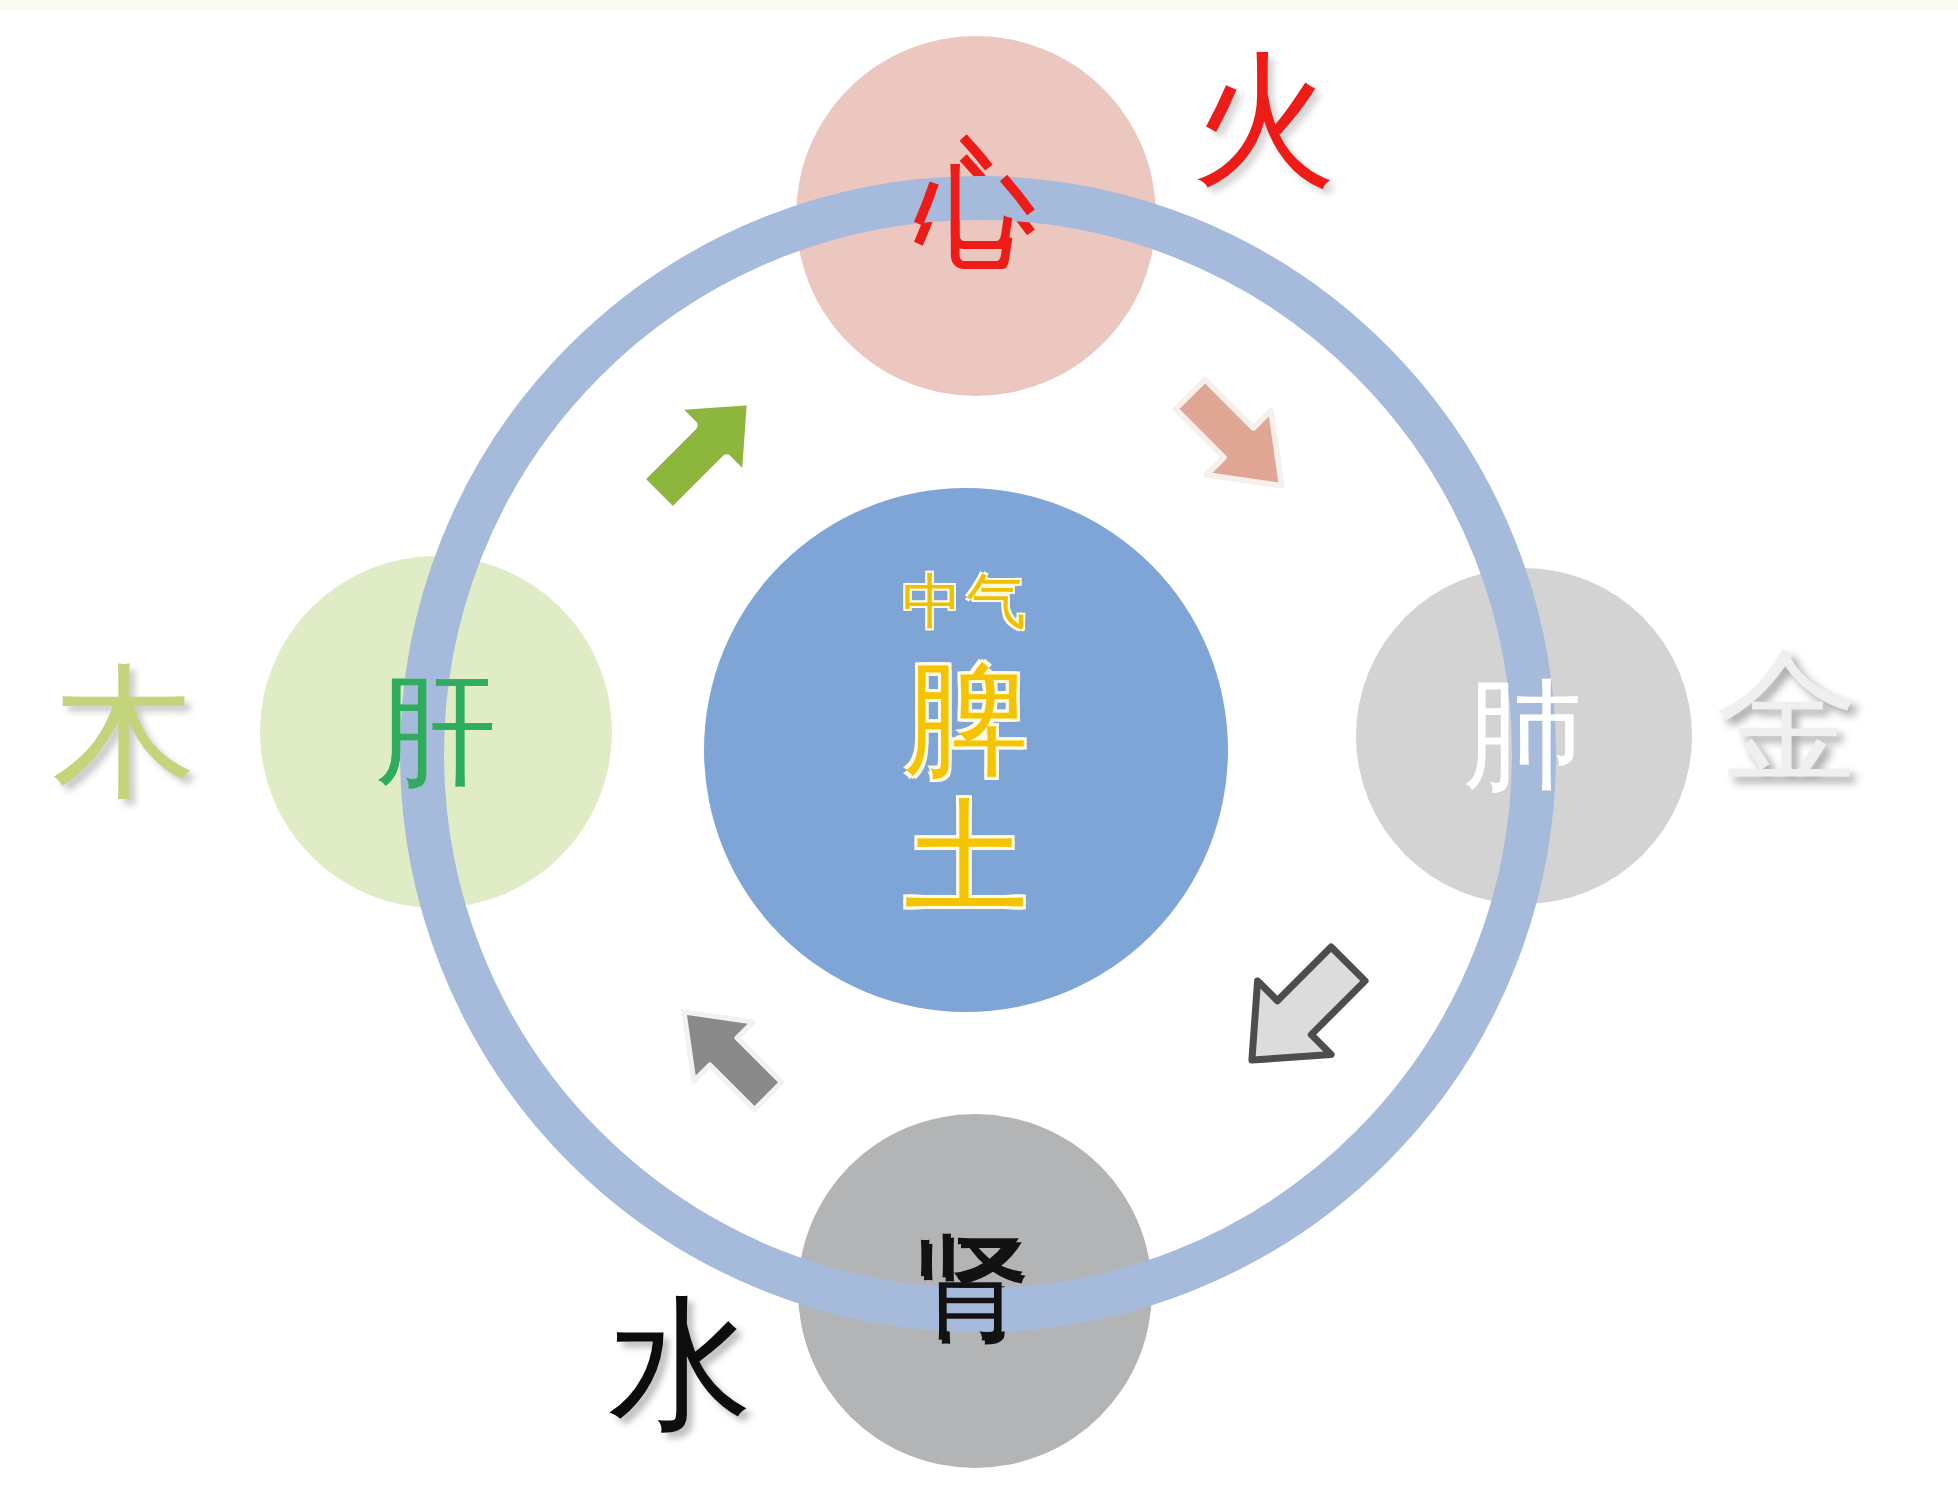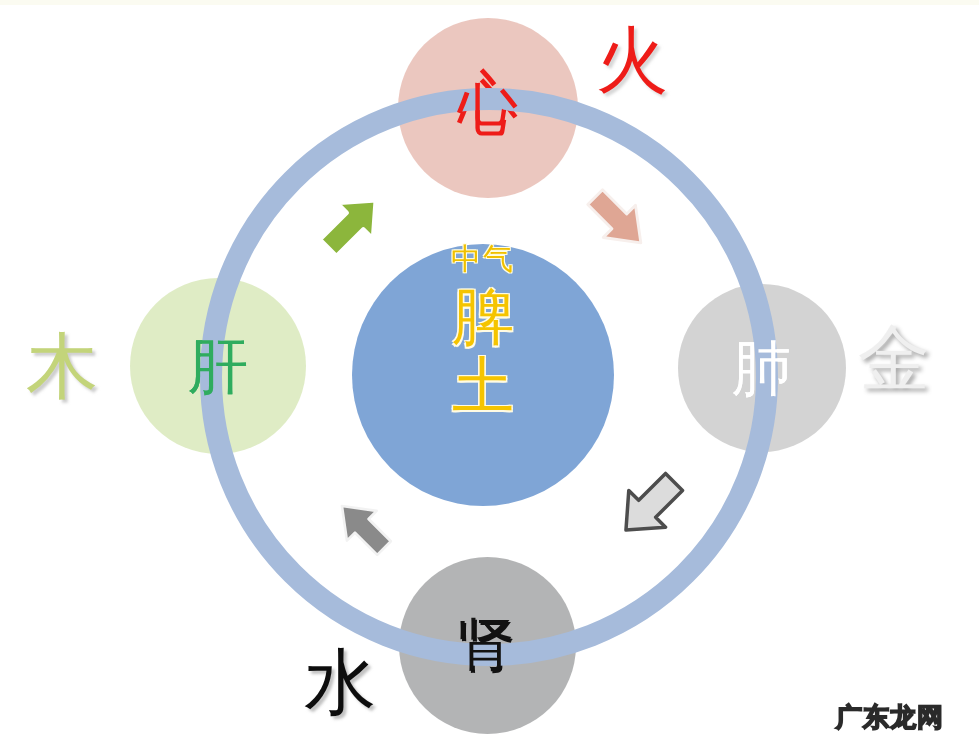--- a/index.html
+++ b/index.html
@@ -42,20 +42,21 @@
     left: 352px;
     top: 244px;
     width: 262px;
     height: 262px;
     border-radius: 50%;
     background: #7fa5d6;
     z-index: 6;
     display: flex;
     flex-direction: column;
     align-items: center;
+    justify-content: center;
   }
   .center-small {
     font-size: 30px;
     color: #f0c000;
     letter-spacing: 2px;
     line-height: 1;
     margin-bottom: 8px;
     text-shadow:
       -1px -1px 0 #fffde0, 1px -1px 0 #fffde0,
       -1px  1px 0 #fffde0, 1px  1px 0 #fffde0;
@@ -245,15 +246,14 @@
       <polygon points="40,6 66,36 52,36 52,74 28,74 28,36 14,36" fill="#dcdcdc" stroke="#4d4d4d" stroke-width="3.5" stroke-linejoin="round"></polygon>
     </g>
   </svg>
 
   <svg class="arrow" style="left:328px; top:492px;" width="70" height="70" viewBox="0 0 80 80">
     <g transform="rotate(315 40 40)">
       <polygon points="40,6 64,38 51,38 51,74 29,74 29,38 16,38" fill="#8a8a8a" stroke="#f2f2f2" stroke-width="3" stroke-linejoin="round"></polygon>
     </g>
   </svg>
 
-  <span class="watermark">广东龙网</span>
 
 </div>
 
 </body></html>

